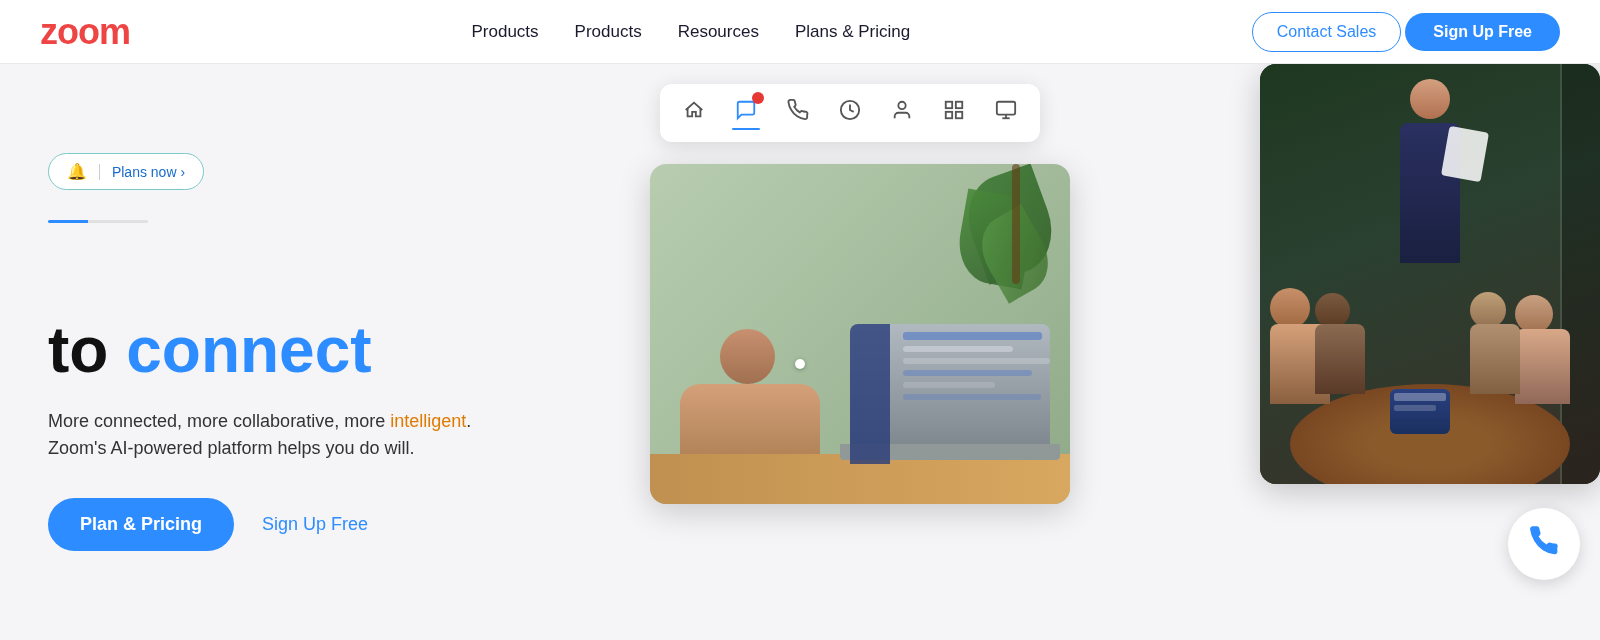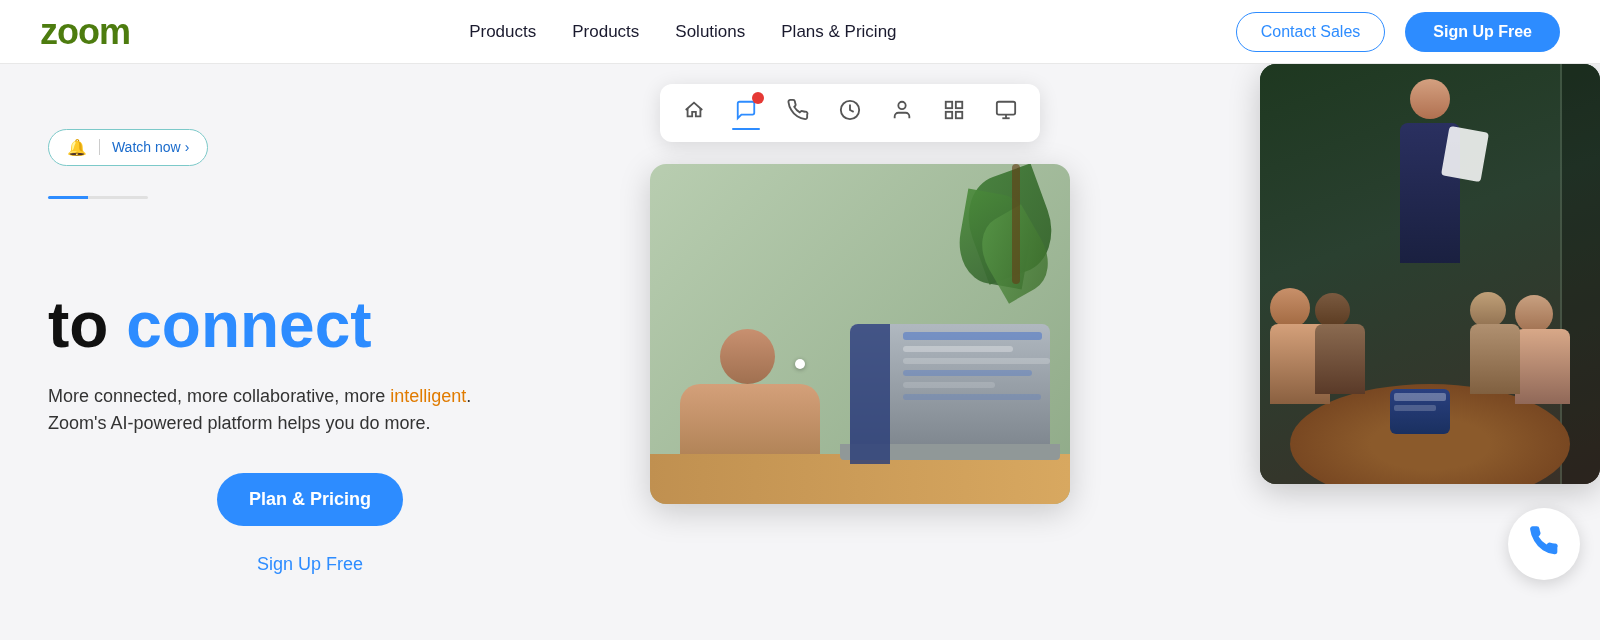--- a/index.html
+++ b/index.html
@@ -6,21 +6,21 @@
     body { font-family: -apple-system, BlinkMacSystemFont, 'Segoe UI', sans-serif; background: #f5f5f7; width: 1600px; height: 640px; overflow: hidden; }
 
     
     nav {
       display: flex; align-items: center; justify-content: space-between;
       background: #fff; padding: 0 40px; height: 64px;
       border-bottom: 1px solid #e8e8e8; position: relative; z-index: 10;
     }
     .nav-links { display: flex; gap: 36px; }
     .nav-links a { text-decoration: none; color: #1a1a2e; font-size: 17px; font-weight: 400; cursor: pointer; }
-    .nav-actions { display: flex; gap: 20px; }
+    .nav-actions { display: flex; gap: 4px; align-items: center; }
     .btn-contact {
       border: 1.5px solid #2D8CFF; color: #2D8CFF; background: #fff;
       padding: 10px 24px; border-radius: 30px; font-size: 16px; font-weight: 500; cursor: pointer;
     }
     .btn-signup-nav {
       background: #2D8CFF; color: #fff; border: none;
       padding: 10px 28px; border-radius: 30px; font-size: 16px; font-weight: 600; cursor: pointer;
     }
 
     
@@ -54,21 +54,21 @@
 
     
     .headline { font-size: 64px; font-weight: 800; line-height: 1.05; color: #111; margin-bottom: 4px; }
     .headline-blue { color: #2D8CFF; }
 
     
     .subtext { font-size: 18px; color: #333; line-height: 1.5; margin-bottom: 16px; }
     .subtext-orange { color: #e07b00; font-weight: 500; }
 
     
-    .cta-row { display: flex; align-items: center; gap: 28px; flex-direction: column; }
+    .cta-row { display: flex; align-items: center; gap: 28px; }
     .btn-pricing {
       background: #2D8CFF; color: #fff; border: none;
       padding: 16px 32px; border-radius: 40px; font-size: 18px; font-weight: 600; cursor: pointer;
     }
     .btn-signup-free {
       color: #2D8CFF; background: none; border: none;
       font-size: 18px; font-weight: 500; cursor: pointer; text-decoration: none;
     }
 
     
@@ -174,57 +174,57 @@
       position: absolute; bottom: -20px; left: 50%; transform: translateX(-50%);
       width: 280px; height: 120px;
       background: radial-gradient(ellipse, #8B5A2B 30%, #6B3A1B 100%);
       border-radius: 50%;
     }
   </style>
 </head>
 <body>
 
 <nav>
-  <div style="color:#4d7c0f; font-size:36px; font-weight:900; letter-spacing:-1px; cursor:pointer;">zoom</div>
+  <div style="color:#ef4444; font-size:36px; font-weight:900; letter-spacing:-1px; cursor:pointer;">zoom</div>
 
   <div class="nav-links">
     <a>Products</a>
     <a>Products</a>
-    <a>Solutions</a>
+    <a>Resources</a>
     <a>Plans &amp; Pricing</a>
   </div>
 
   <div class="nav-actions">
     <button class="btn-contact">Contact Sales</button>
     <button class="btn-signup-nav">Sign Up Free</button>
   </div>
 </nav>
 
 <div class="main-content">
 
   <div class="left-panel">
 
     <div class="banner">
       <span class="banner-icon">🔔</span>
       <span class="banner-link">
-        <span>Watch now</span>
+        <span>Plans now</span>
         <span>›</span>
       </span>
     </div>
 
     <div class="headline-divider"></div>
 
     <h1 class="headline">
       <br>
       <span>to </span><span class="headline-blue">connect</span>
     </h1>
 
     <p class="subtext">
       <span>More connected, more collaborative, more </span><span class="subtext-orange">intelligent</span><span>.</span><br>
-      <span>Zoom's AI-powered platform helps you do more.</span>
+      <span>Zoom's AI-powered platform helps you do will.</span>
     </p>
 
     <div class="cta-row">
       <button class="btn-pricing">Plan &amp; Pricing</button>
       <a class="btn-signup-free">Sign Up Free</a>
     </div>
 
   </div>
 
   <div class="right-area">

